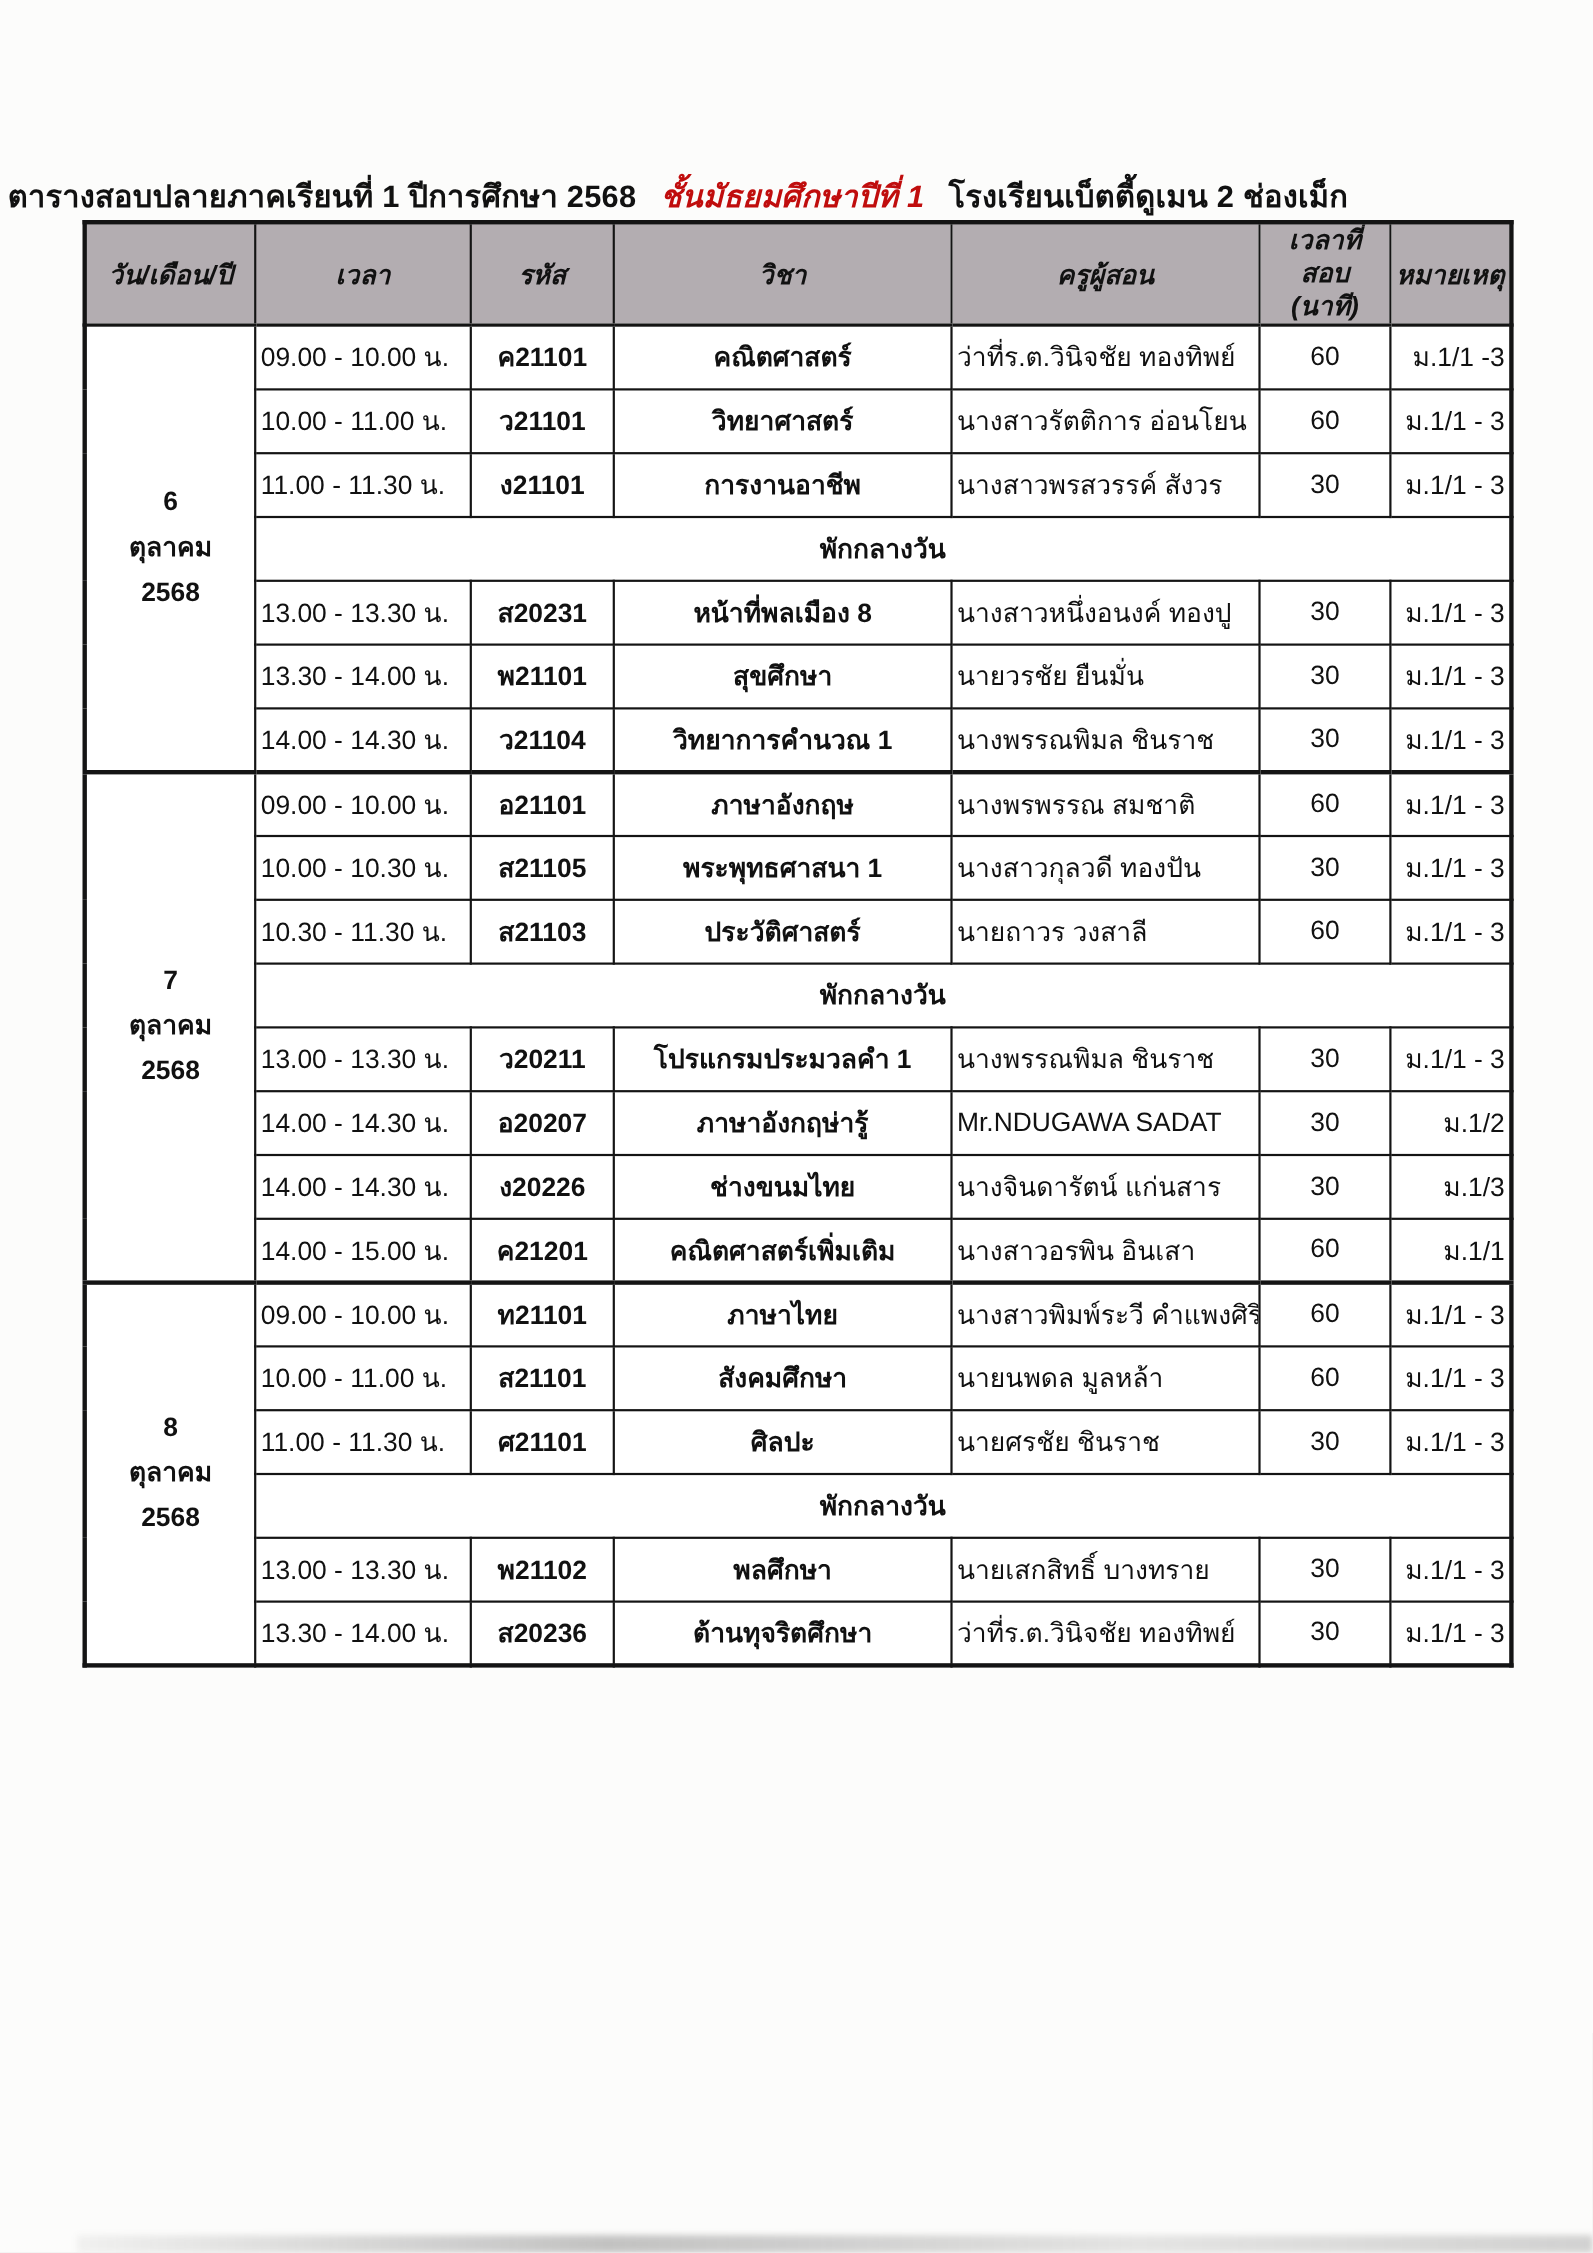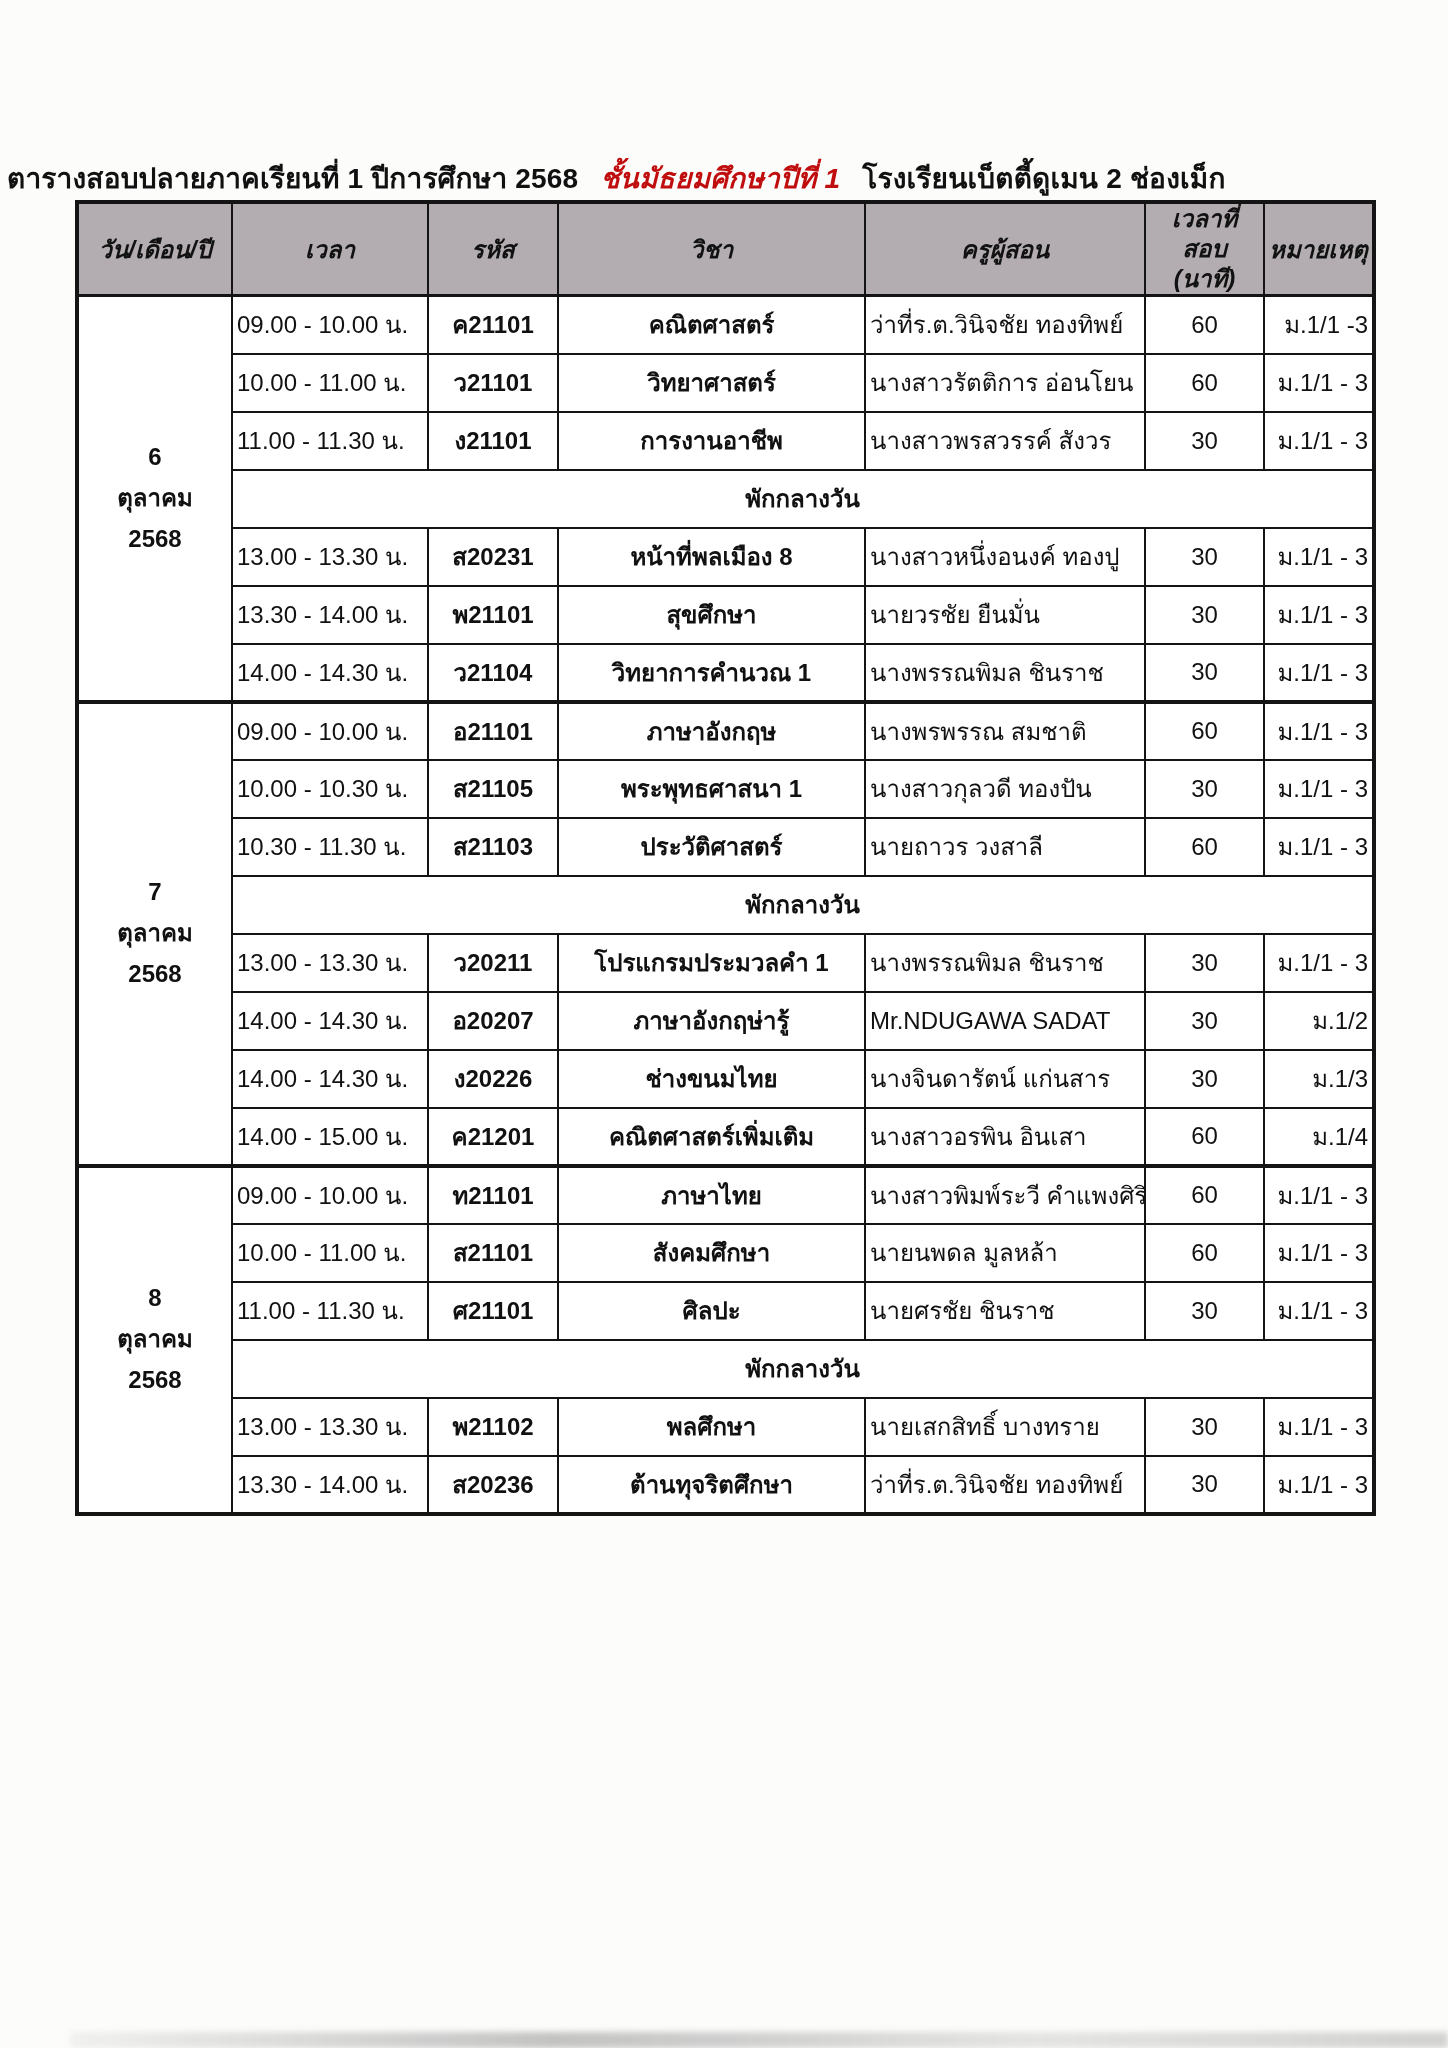--- a/index.html
+++ b/index.html
@@ -227,21 +227,21 @@
         <td class="c-teach">นางจินดารัตน์ แก่นสาร</td>
         <td class="c-min">30</td>
         <td class="c-note">ม.1/3</td>
       </tr>
       <tr>
         <td class="c-time">14.00 - 15.00 น.</td>
         <td class="c-code">ค21201</td>
         <td class="c-subj">คณิตศาสตร์เพิ่มเติม</td>
         <td class="c-teach">นางสาวอรพิน  อินเสา</td>
         <td class="c-min">60</td>
-        <td class="c-note">ม.1/4</td>
+        <td class="c-note">ม.1/1</td>
       </tr>
 
       <tr class="day-top">
         <td class="c-date" rowspan="6">
           <div>8</div>
           <div>ตุลาคม</div>
           <div>2568</div>
         </td>
         <td class="c-time">09.00 - 10.00 น.</td>
         <td class="c-code">ท21101</td>

